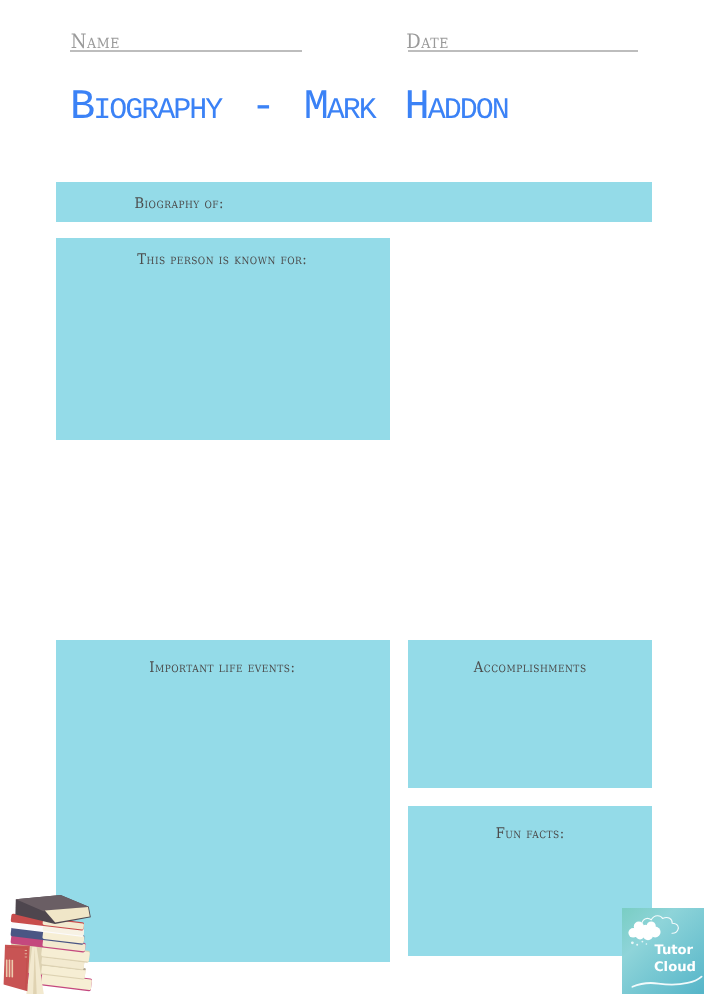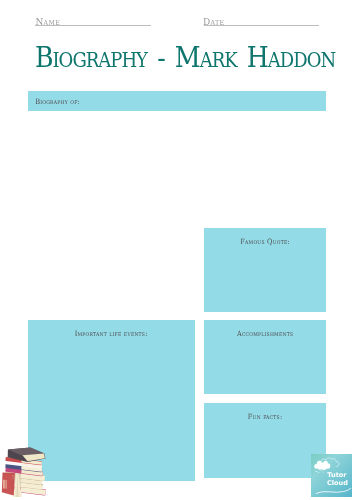--- a/index.html
+++ b/index.html
@@ -2,25 +2,25 @@
 <html><head>
 <meta charset="utf-8">
 <style>
   html,body{margin:0;padding:0;}
   body{width:354px;height:500px;background:#ffffff;overflow:hidden;position:relative;
        font-family:"DejaVu Serif Condensed","DejaVu Serif",serif;}
   .page{position:absolute;left:0;top:0;width:354px;height:500px;overflow:hidden;background:#fff;}
   .hdr-line{position:absolute;height:1px;background:#bdbdbd;}
   .hdr-label{position:absolute;color:#9a9a9a;font-size:10px;letter-spacing:.3px;
              font-variant:small-caps;line-height:1;}
-  .title{position:absolute;left:35px;top:43.8px;font-size:28px;color:#0f766e;
-         font-variant:small-caps;letter-spacing:-1.0px;word-spacing:3.2px;white-space:nowrap;line-height:1;}
+  .title{position:absolute;left:35px;top:43.8px;font-size:21px;color:#3b82f6;
+         font-variant:small-caps;letter-spacing:-1.0px;word-spacing:3.2px;white-space:nowrap;line-height:1;font-family:Liberation Mono, monospace;}
   .bar{position:absolute;background:#94dbe8;}
   .bar-label{position:absolute;font-size:7.3px;color:#4c4c4c;font-variant:small-caps;
-             letter-spacing:.25px;line-height:1;}
+             letter-spacing:.25px;line-height:1;margin-left:32px;}
   .box{position:absolute;background:#94dbe8;}
   .box-label{position:absolute;left:0;width:100%;text-align:center;font-size:7.3px;color:#4c4c4c;
              font-variant:small-caps;letter-spacing:.25px;line-height:1;}
   .pic{position:absolute;background:#ffffff;border:3.2px solid #94dbe8;box-sizing:border-box;}
   .books{position:absolute;left:0;top:440px;}
   .logo{position:absolute;left:311.3px;top:453.9px;}
   .logo text{font-family:"DejaVu Sans",sans-serif;font-weight:bold;fill:#ffffff;}
 </style>
 </head>
 <body>
@@ -31,26 +31,26 @@
   <div class="hdr-line" style="left:34.8px;top:25.3px;width:116px;"></div>
   <div class="hdr-label" style="left:203.1px;top:17.1px;">Date</div>
   <div class="hdr-line" style="left:203.8px;top:25.3px;width:114.8px;"></div>
 
   <div class="title">Biography - Mark Haddon</div>
 
   <div class="bar" style="left:27.5px;top:91px;width:298.5px;height:20px;">
     <div class="bar-label" style="left:7.7px;top:6.9px;">Biography of:</div>
   </div>
 
+  <div class="box" style="left:27.5px;top:119px;width:167.3px;height:101px;">
+    <div class="box-label" style="top:6.5px;">This person is known for:</div>
+  </div>
 
 
 
-  <div class="box" style="left:204.4px;top:227.5px;width:121.4px;height:84.2px;">
-    <div class="box-label" style="top:10.3px;">Famous Quote:</div>
-  </div>
 
   <div class="box" style="left:27.5px;top:319.7px;width:167.3px;height:161px;">
     <div class="box-label" style="top:10.5px;">Important life events:</div>
   </div>
 
   <div class="box" style="left:204.4px;top:320.2px;width:121.4px;height:73.9px;">
     <div class="box-label" style="top:9.9px;">Accomplishments</div>
   </div>
 
   <div class="box" style="left:204.4px;top:402.7px;width:121.4px;height:75.1px;">

